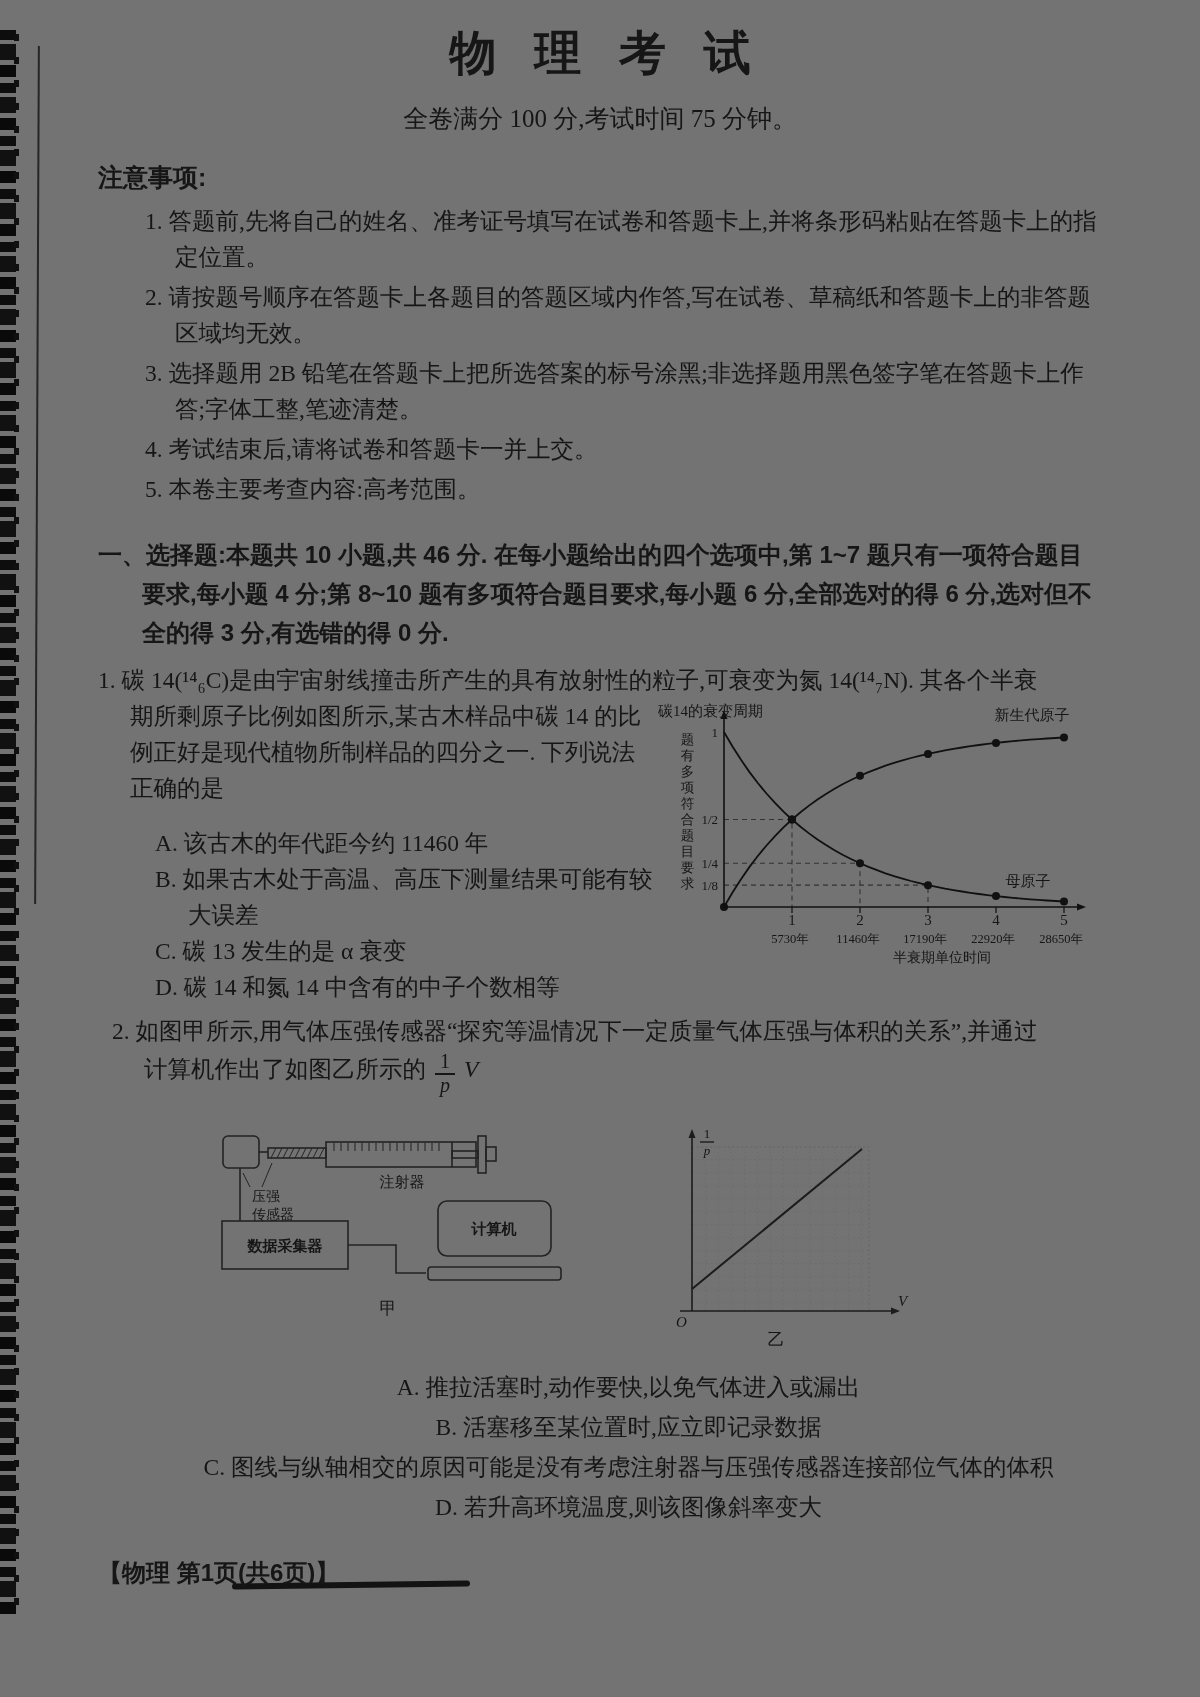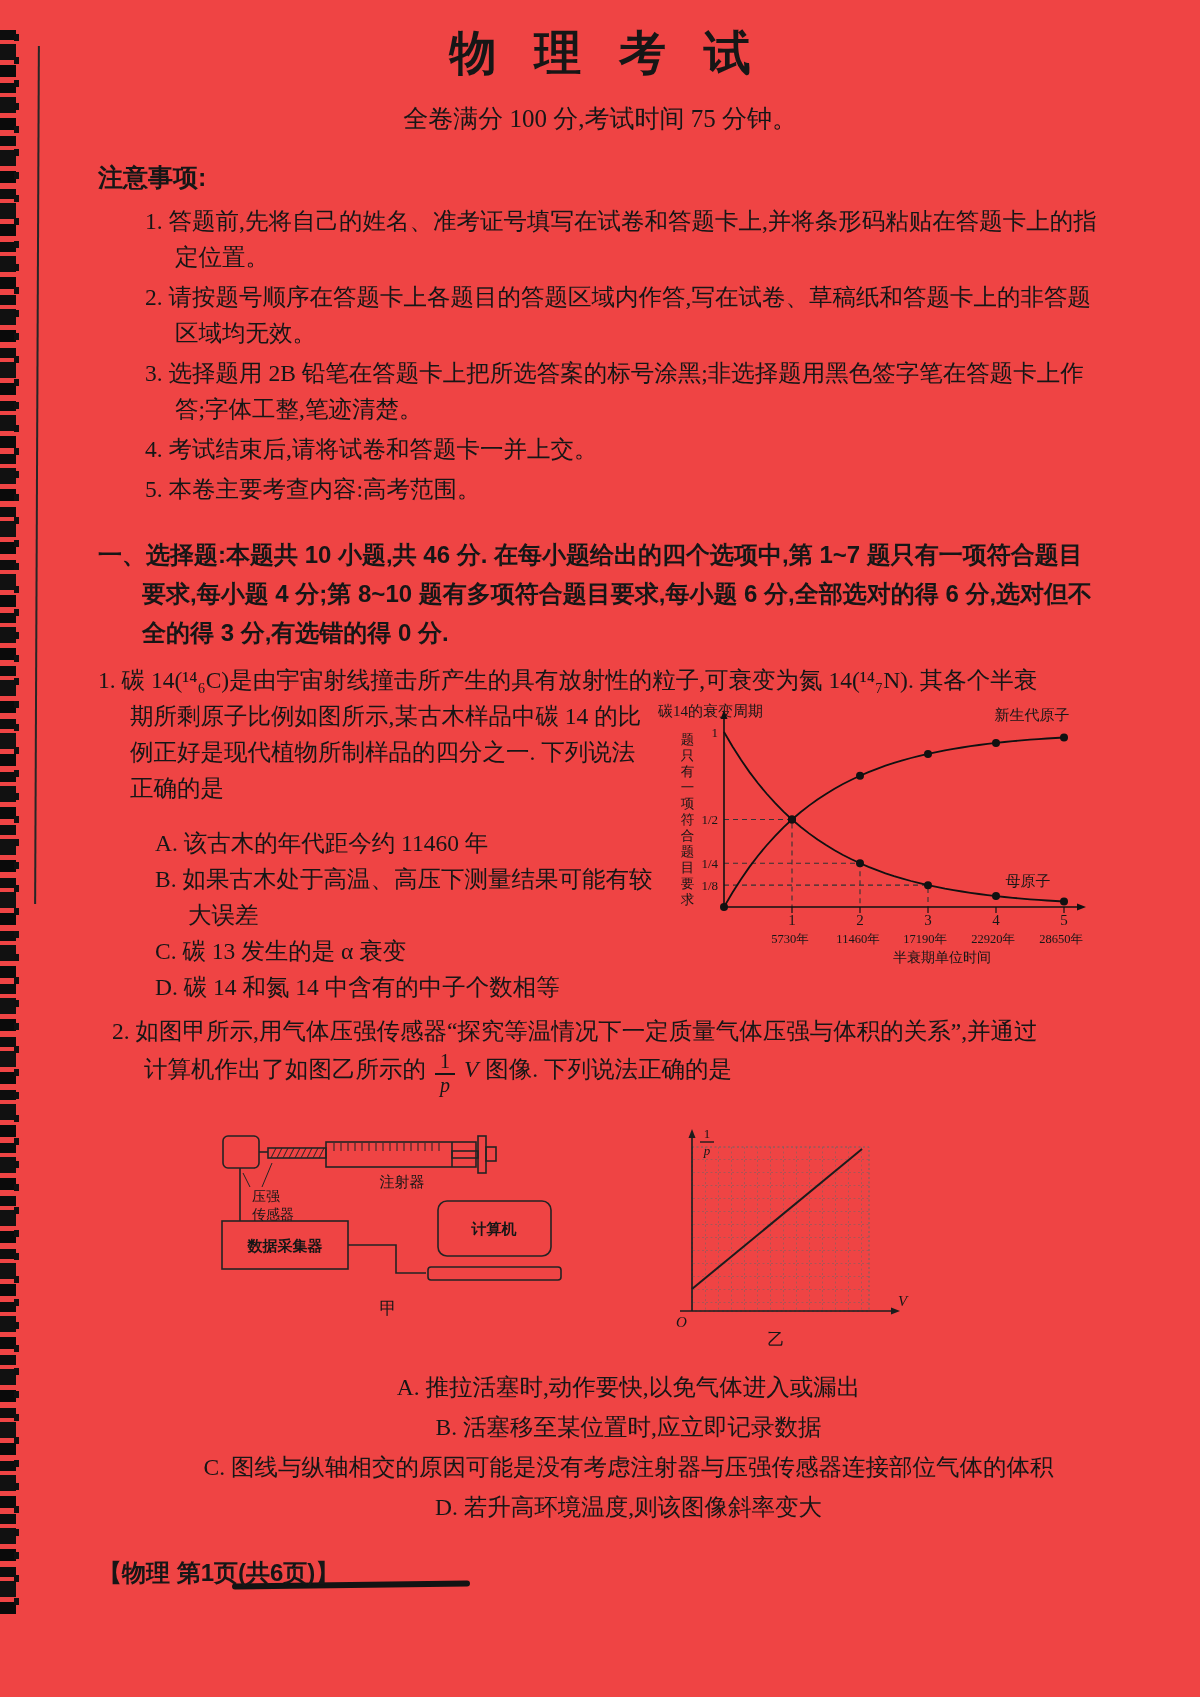--- a/index.html
+++ b/index.html
@@ -1,18 +1,18 @@
 <!DOCTYPE html>
 <html><head>
 <meta charset="utf-8">
 <style>
   html,body { margin:0; padding:0; }
   .page {
     position:relative; width:1200px; height:1697px; overflow:hidden;
-    background:#ef4444; color:#161616;
+    background:#737373; color:#161616;
     font-family:"Liberation Serif","DejaVu Serif",serif;
   }
   
   .edge-strip {
     position:absolute; left:0; top:30px; width:16px; height:1590px;
     background:repeating-linear-gradient(to bottom,
       #0d0d0d 0 10px, rgba(13,13,13,0) 10px 14px,
       #111 14px 30px, rgba(13,13,13,0) 30px 35px,
       #0a0a0a 35px 47px, rgba(13,13,13,0) 47px 53px);
   }
@@ -148,33 +148,32 @@
           <text class="chtext" x="410" y="223" font-size="15" text-anchor="middle">5</text>
 
           <text class="chtext" x="136" y="241" font-size="12.5" text-anchor="middle">5730年</text>
           <text class="chtext" x="204" y="241" font-size="12.5" text-anchor="middle">11460年</text>
           <text class="chtext" x="271" y="241" font-size="12.5" text-anchor="middle">17190年</text>
           <text class="chtext" x="339" y="241" font-size="12.5" text-anchor="middle">22920年</text>
           <text class="chtext" x="407" y="241" font-size="12.5" text-anchor="middle">28650年</text>
 
           <text class="chtext" x="288" y="260" font-size="14" text-anchor="middle">半衰期单位时间</text>
         </svg>
-        <div class="ylabel-vert">题只有一项符合题目要求</div>
+        <div class="ylabel-vert">题有多项符合题目要求</div>
       </div>
     </div>
 
     <div class="q q2-line1">2. 如图甲所示,用气体压强传感器“探究等温情况下一定质量气体压强与体积的关系”,并通过</div>
     <div class="q q2-line2">
       <span>计算机作出了如图乙所示的</span>
       <span class="frac">
           <span class="num">1</span>
           <span class="den">p</span>
         </span>
       <span class="vit">V</span>
-      <span>图像. 下列说法正确的是</span>
     </div>
 
     <div class="q2-figs">
 
       <div>
         <svg viewBox="0 0 380 200" width="380" height="200">
           <g stroke="#232323" stroke-width="1.6" fill="none">
             <rect x="7" y="15" width="36" height="32" rx="5"></rect>
             <path d="M43 31 H52"></path>
             <rect x="52" y="27" width="58" height="10"></rect>

